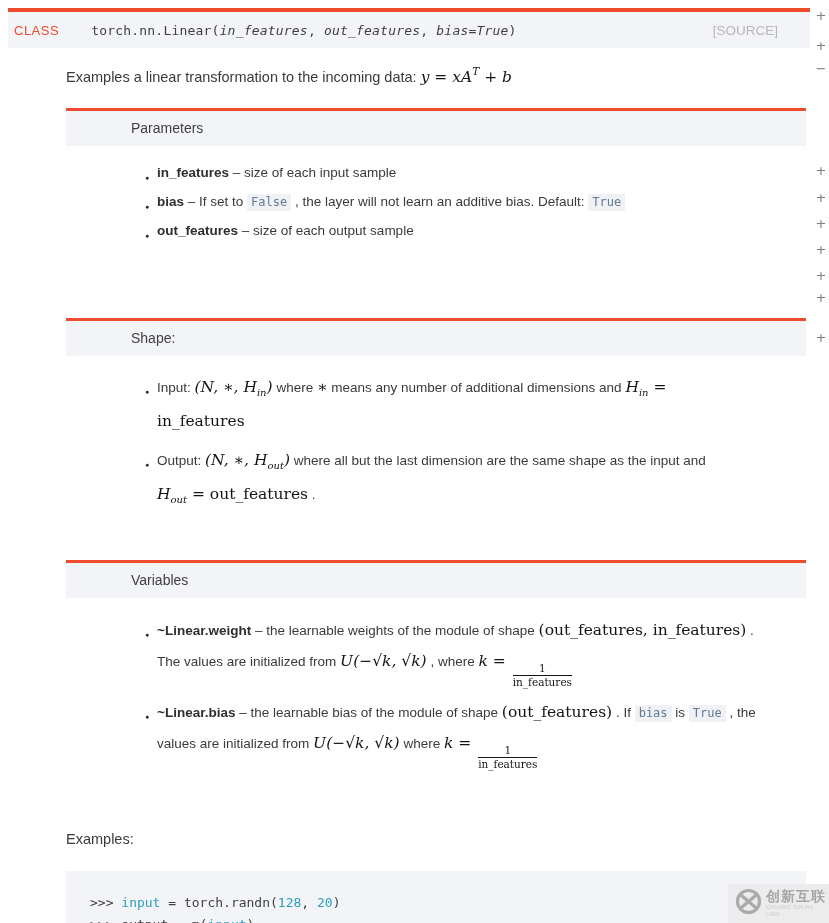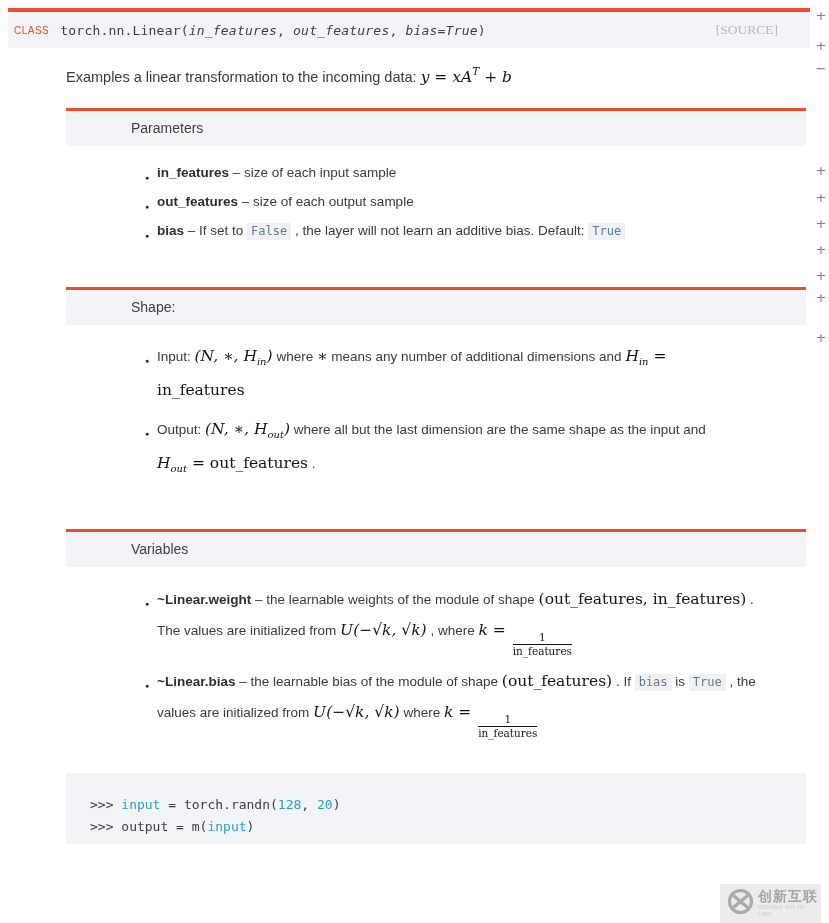--- a/index.html
+++ b/index.html
@@ -5,38 +5,38 @@
   * { margin:0; padding:0; box-sizing:border-box; }
   html,body { width:829px; height:923px; background:#ffffff; overflow:hidden;
     font-family:"Liberation Sans","DejaVu Sans",sans-serif; color:#3a3a3a; }
   .page { position:relative; width:829px; height:923px; }
 
   .doc { position:absolute; left:8px; top:8px; width:802px; }
 
   
   .class-header { border-top:4px solid #ee4c2c; background:#f3f4f7;
     display:flex; align-items:center; height:40px; padding:0 10px 0 6px; }
-  .class-badge { color:#ee4c2c; font-size:10px; letter-spacing:0.5px; margin-right:11px; }
+  .class-badge { color:#ee4c2c; font-size:13px; letter-spacing:0.5px; margin-right:32px; }
   .signature { font-size:13px; letter-spacing:0.2px; }
   .seg-sig  { font-family:"DejaVu Sans Mono","Liberation Mono",monospace; color:#404040; }
   .seg-sigi { font-family:"DejaVu Sans Mono","Liberation Mono",monospace; color:#404040; font-style:italic; }
-  .source-link { margin-left:auto; margin-right:22px; color:#b8b8b8; font-size:13.5px; text-decoration:none;font-family:Liberation Serif, serif; }
+  .source-link { margin-left:auto; margin-right:22px; color:#b8b8b8; font-size:13.5px; text-decoration:none; }
 
   
   .class-body { margin-left:58px; width:740px; }
   .desc { margin-top:17px; margin-bottom:22px; font-size:14.5px; }
 
   .sect { border-top:3px solid #ee4c2c; }
   .sect-band { background:#f3f4f7; padding:9px 0 10px 65px; font-size:14px; color:#404040; }
   .sect ul { list-style:none; margin:17px 0 0 0; }
   .sect li { position:relative; margin-left:91px; margin-right:10px; margin-bottom:9px;
     font-size:13.5px; line-height:20px; }
   .sect li::before { content:"●"; position:absolute; left:-12px; top:5px; font-size:7px; color:#2b2b2b; }
   .sect-parameters { margin-bottom:0; }
-  .sect-parameters ul { margin-bottom:0; padding-bottom:37px; }
+  .sect-parameters ul { margin-bottom:0; padding-bottom:68px; }
   .sect-shape li { line-height:28px; margin-bottom:10px; }
   .sect-shape ul { padding-bottom:36px; }
   .sect-variables li { line-height:30px; margin-bottom:8px; }
   .sect-variables ul { padding-bottom:24px; }
 
   
   .seg-t { }
   .seg-b { font-weight:700; color:#2f2f2f; }
   .seg-c { font-family:"DejaVu Sans Mono","Liberation Mono",monospace; font-size:12px;
     color:#607b96; background:#f0f1f4; padding:1px 4px 2px 4px; }
@@ -57,21 +57,21 @@
     font-family:"DejaVu Sans Mono","Liberation Mono",monospace; font-size:13px; }
   .code-line { line-height:22px; white-space:pre; }
   .seg-cd { color:#3f3f3f; }
   .seg-ck { color:#2b9fc1; }
 
   
   .margin-marker { position:absolute; left:814px; width:14px; text-align:center;
     color:#7d7d7d; font-size:13px; font-family:"DejaVu Sans",sans-serif; cursor:pointer; }
 
   
-  .watermark { position:absolute; right:8px; bottom:0; width:101px; height:39px;
+  .watermark { position:absolute; right:0; bottom:0; width:101px; height:39px;
     background:#ececec; display:flex; align-items:center; padding-left:7px; }
   .wm-logo { flex:0 0 auto; margin-right:4px; }
   .wm-texts { display:flex; flex-direction:column; }
   .wm-brand { font-size:14px; font-weight:700; color:#a6a6a6; line-height:15px; letter-spacing:1px; }
   .wm-sub { font-size:5px; color:#c6c6c6; letter-spacing:0.6px; line-height:7px; }
 </style>
 </head>
 <body>
 
 <div class="page">
@@ -85,22 +85,22 @@
     </div>
 
     <div class="class-body">
 
       <p class="desc"><span class="seg-t">Examples a linear transformation to the incoming data: </span><span class="seg-m">y = xA</span><span class="seg-sup">T</span><span class="seg-m"> + b</span></p>
 
       <section class="sect sect-parameters">
         <div class="sect-band">Parameters</div>
         <ul>
             <li><span class="seg-b">in_features</span><span class="seg-t"> – size of each input sample</span></li>
+            <li><span class="seg-b">bias</span><span class="seg-t"> – If set to </span><span class="seg-c">False</span><span class="seg-t"> , the layer will not learn an additive bias. Default: </span><span class="seg-c">True</span></li>
             <li><span class="seg-b">out_features</span><span class="seg-t"> – size of each output sample</span></li>
-            <li><span class="seg-b">bias</span><span class="seg-t"> – If set to </span><span class="seg-c">False</span><span class="seg-t"> , the layer will not learn an additive bias. Default: </span><span class="seg-c">True</span></li>
           </ul>
       </section>
 
       <section class="sect sect-shape">
         <div class="sect-band">Shape:</div>
         <ul>
             <li><span class="seg-t">Input: </span><span class="seg-m">(N, ∗, H</span><span class="seg-sub">in</span><span class="seg-m">)</span><span class="seg-t"> where </span><span class="seg-m">∗</span><span class="seg-t"> means any number of additional dimensions and </span><span class="seg-m">H</span><span class="seg-sub">in</span><span class="seg-m"> =</span><br><span class="seg-mr">in_features</span></li>
             <li><span class="seg-t">Output: </span><span class="seg-m">(N, ∗, H</span><span class="seg-sub">out</span><span class="seg-m">)</span><span class="seg-t"> where all but the last dimension are the same shape as the input and</span><br><span class="seg-m">H</span><span class="seg-sub">out</span><span class="seg-m"> = </span><span class="seg-mr">out_features</span><span class="seg-t"> .</span></li>
           </ul>
       </section>
@@ -112,20 +112,21 @@
                 <span class="num">1</span>
                 <span class="den">in_features</span>
               </span></li>
             <li><span class="seg-b">~Linear.bias</span><span class="seg-t"> – the learnable bias of the module of shape </span><span class="seg-mr">(out_features)</span><span class="seg-t"> . If </span><span class="seg-c">bias</span><span class="seg-t"> is </span><span class="seg-c">True</span><span class="seg-t"> , the</span><br><span class="seg-t">values are initialized from </span><span class="seg-m">U(−√k, √k)</span><span class="seg-t"> where </span><span class="seg-m">k = </span><span class="frac">
                 <span class="num">1</span>
                 <span class="den">in_features</span>
               </span></li>
           </ul>
       </section>
 
+      <p class="examples-label">Examples:</p>
 
       <div class="code-block">
           <div class="code-line"><span class="seg-cd">&gt;&gt;&gt; </span><span class="seg-ck">input</span><span class="seg-cd"> = torch.randn(</span><span class="seg-ck">128</span><span class="seg-cd">, </span><span class="seg-ck">20</span><span class="seg-cd">)</span></div>
           <div class="code-line"><span class="seg-cd">&gt;&gt;&gt; output = m(</span><span class="seg-ck">input</span><span class="seg-cd">)</span></div>
         </div>
 
     </div>
   </div>
 
   <span class="margin-marker" style="top:8px">+</span>

